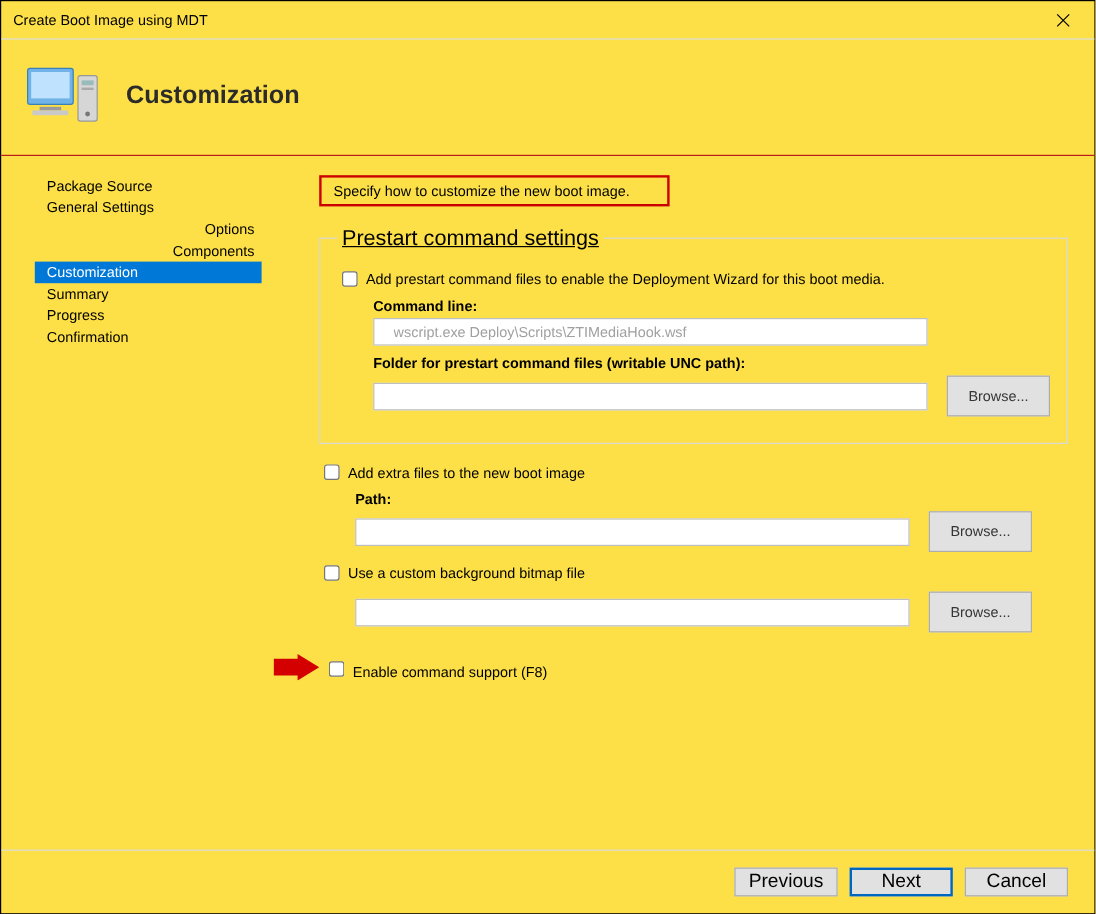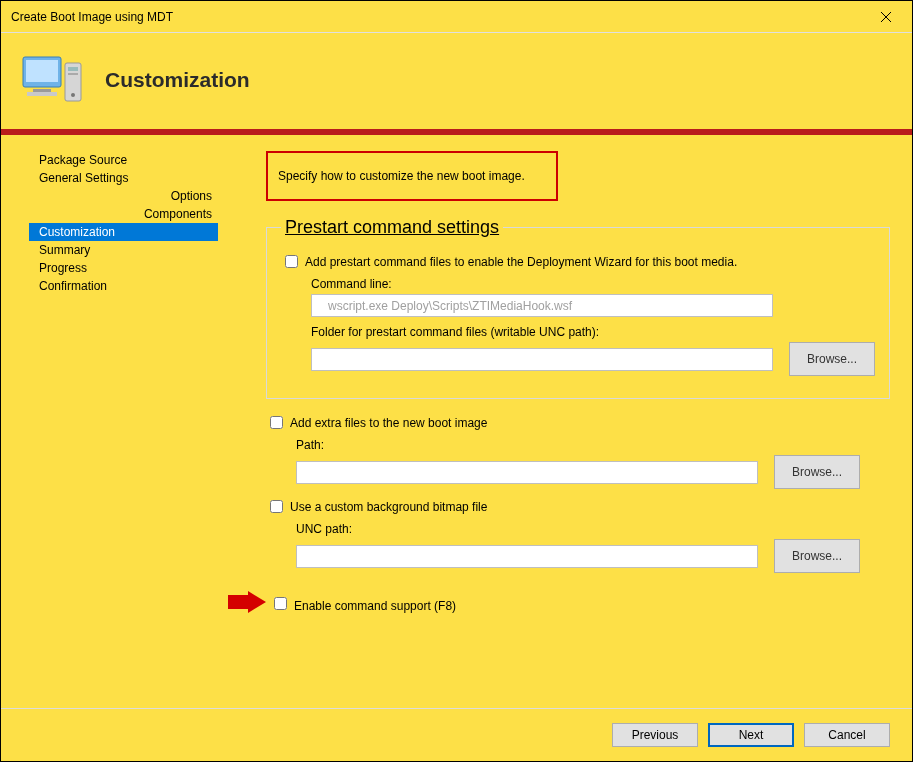--- a/index.html
+++ b/index.html
@@ -36,21 +36,21 @@
   .header {
     display: flex;
     align-items: center;
     padding: 18px 20px 20px 20px;
   }
   .header-icon { width: 64px; height: 58px; margin-right: 20px; }
   .header-title { font-size: 21px; font-weight: 700; color: #2b2b2b; }
   .body {
     display: flex;
     flex: 1;
-    border-top: 6px solid #b91c1c;
+    border-top: 1px solid #b91c1c;
     padding-top: 16px;
     gap: 12px;
   }
   .sidebar {
     width: 222px;
     padding-left: 32px;
     padding-right: 0;
   }
   .sidebar .item {
     padding: 2px 6px;
@@ -64,38 +64,38 @@
     margin-left: -4px;
     padding-left: 10px;
   }
   .content {
     flex: 1;
     padding: 0 22px 0 36px;
     position: relative;
   }
   .instruction-box {
     border: 2px solid #cc0000;
-    padding: 16px 10px;
+    padding: 4px 10px;
     width: 292px;
     margin-bottom: 16px;
   }
   fieldset.group {
     border: 1px solid #d9d9d9;
     margin: 0 0 14px 0;
     padding: 10px 14px 14px 14px;
   }
   fieldset.group legend { font-size: 18px; padding: 0 4px; text-decoration: underline; }
   .row {
     display: flex;
     align-items: center;
     margin: 4px 0;
   }
   .chk { width:13px; height:13px; margin-right:7px; }
   .sub { margin-left: 30px; margin-top: 6px; }
-  .field-label { margin-bottom: 3px; }
+  .field-label { margin-bottom: 3px; font-weight: bold; }
   .textinput {
     width: 462px;
     height: 23px;
     border: 1px solid #bfbfbf;
     background: #fff;
     padding: 2px 16px;
     font-size: 12px;
     color: #777;
   }
   .textinput.disabled { color: #a0a0a0; background:#fff; }
@@ -126,21 +126,21 @@
     border-top: 1px solid #dcdcdc;
     padding: 14px 22px;
     display: flex;
     justify-content: flex-end;
     gap: 10px;
   }
   .footer button {
     width: 86px; height: 24px;
     background: #e1e1e1;
     border: 1px solid #adadad;
-    font-size: 12px;
+    font-size: 16px;
     cursor: default;
   }
   .footer button.primary { border: 2px solid #0067c0; background:#e1e1e1; }
 </style>
 </head>
 <body>
 
 <div class="window">
 
   <div class="titlebar">
@@ -215,21 +215,20 @@
           <input type="text" class="textinput" value="" style="">
           <button class="btn-browse">Browse...</button>
         </div>
       </div>
 
       <div class="row">
         <input type="checkbox" class="chk" style="">
         <span>Use a custom background bitmap file</span>
       </div>
       <div class="sub">
-        <div class="field-label">UNC path:</div>
         <div class="input-row">
           <input type="text" class="textinput" value="" style="">
           <button class="btn-browse">Browse...</button>
         </div>
       </div>
 
       <div class="enable-row">
         <svg class="arrow" viewBox="0 0 40 22">
           <polygon points="0,4 20,4 20,0 38,11 20,22 20,18 0,18" fill="#d40000"></polygon>
         </svg>

